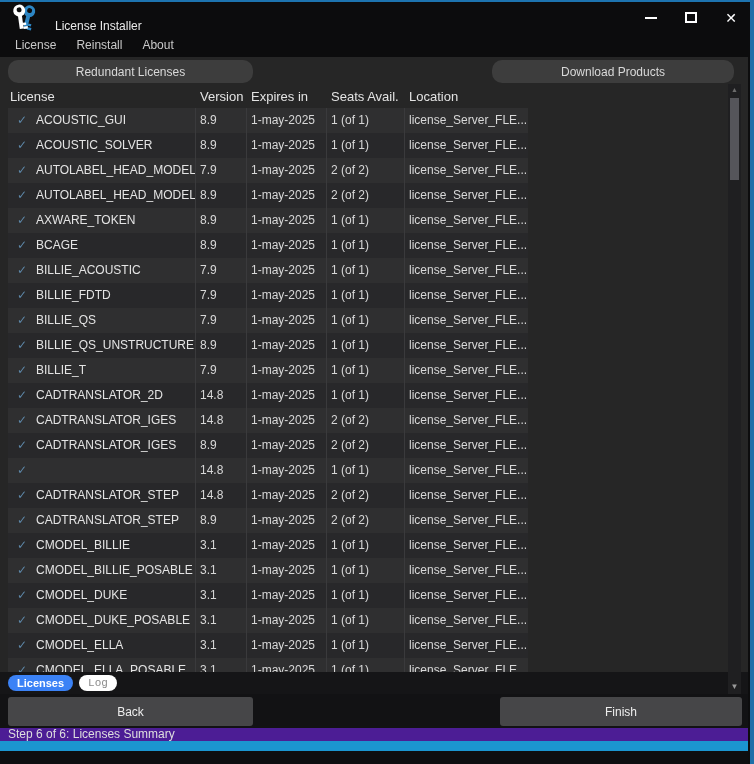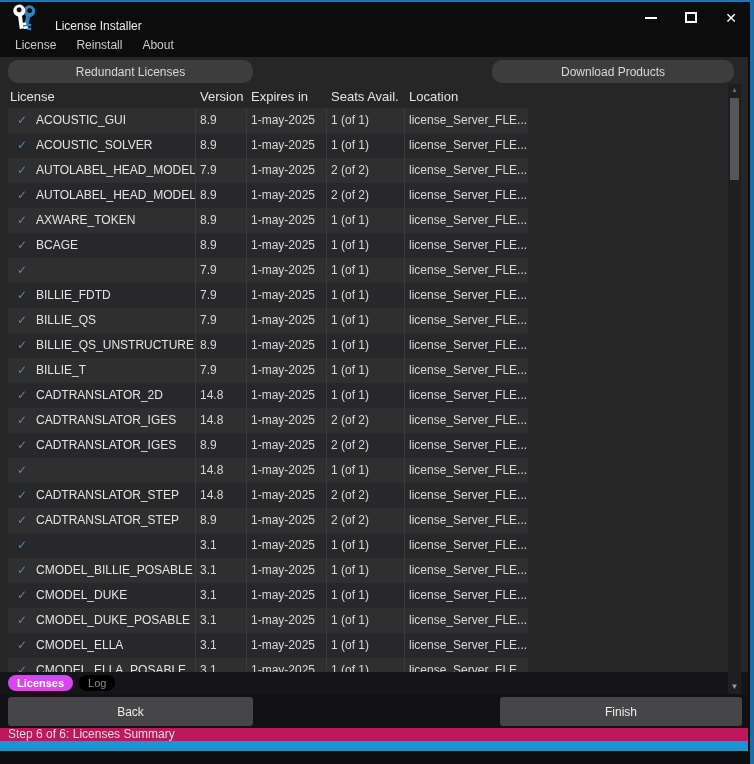--- a/index.html
+++ b/index.html
@@ -51,30 +51,30 @@
   
   .vscroll { position:absolute; left:728px; top:84px; width:13px; height:610px; background:#1f1f21; z-index:20;
              display:flex; flex-direction:column; align-items:center; }
   .sb-up { height:12px; font-size:7px; color:#6b6b6b; line-height:12px; }
   .sb-thumb { width:9px; height:82px; background:#55555a; margin-top:2px; }
   .sb-down { position:absolute; bottom:0; height:14px; font-size:8px; color:#9a9a9a; line-height:14px; }
 
   
   .pillstrip { position:absolute; left:0; top:672px; width:748px; height:22px; background:#151517; display:flex; align-items:center; gap:6px; padding-left:8px; }
   .pill { height:16px; padding:0 9px; border-radius:8px; font-size:11px; display:flex; align-items:center; }
-  .pill-active { background:#d946ef; color:#fff; font-weight:bold;text-align:right; }
-  .pill-idle   { background:#000000; color:#8b8b8b; }
+  .pill-active { background:#3b82f6; color:#fff; font-weight:bold;text-align:right; }
+  .pill-idle   { background:#ffffff; color:#8b8b8b;font-family:Liberation Mono, monospace; }
 
   .btnrow { position:absolute; left:0; top:694px; width:748px; height:34px; background:#121214; }
   .wiz-btn { position:absolute; top:3px; height:29px; background:#464648; color:#ededed; font-size:12px;
              display:flex; align-items:center; justify-content:center; border-radius:3px; }
   .btn-back   { left:8px;   width:245px; }
   .btn-finish { left:500px; width:242px; }
 
-  .statusrow { position:absolute; left:0; top:728px; width:748px; height:13px; background:#be185d; }
+  .statusrow { position:absolute; left:0; top:728px; width:748px; height:13px; background:#4c1d95; }
   .status-text { position:absolute; left:8px; top:-1px; font-size:12px; color:#dedede; }
   .progress { position:absolute; left:0; top:741px; width:748px; height:10px; background:#1b95d0; }
   .bottomgap { position:absolute; left:0; top:751px; width:748px; height:13px; background:#0e0e10; }
 </style>
 </head>
 <body>
 
 <div class="window">
 
   <div class="titlebar">
@@ -181,20 +181,21 @@
       <span class="lname">BCAGE</span>
     </div>
     <div class="cell">8.9</div>
     <div class="cell">1-may-2025</div>
     <div class="cell">1 (of 1)</div>
     <div class="cell">license_Server_FLE...</div>
   </div>
         <div class="trow odd">
     <div class="cell c-lic">
       <span class="chk">✓</span>
+      <span class="lname">BILLIE_ACOUSTIC</span>
     </div>
     <div class="cell">7.9</div>
     <div class="cell">1-may-2025</div>
     <div class="cell">1 (of 1)</div>
     <div class="cell">license_Server_FLE...</div>
   </div>
         <div class="trow even">
     <div class="cell c-lic">
       <span class="chk">✓</span>
       <span class="lname">BILLIE_FDTD</span>
@@ -289,20 +290,21 @@
       <span class="lname">CADTRANSLATOR_STEP</span>
     </div>
     <div class="cell">8.9</div>
     <div class="cell">1-may-2025</div>
     <div class="cell">2 (of 2)</div>
     <div class="cell">license_Server_FLE...</div>
   </div>
         <div class="trow even">
     <div class="cell c-lic">
       <span class="chk">✓</span>
+      <span class="lname">CMODEL_BILLIE</span>
     </div>
     <div class="cell">3.1</div>
     <div class="cell">1-may-2025</div>
     <div class="cell">1 (of 1)</div>
     <div class="cell">license_Server_FLE...</div>
   </div>
         <div class="trow odd">
     <div class="cell c-lic">
       <span class="chk">✓</span>
       <span class="lname">CMODEL_BILLIE_POSABLE</span>

